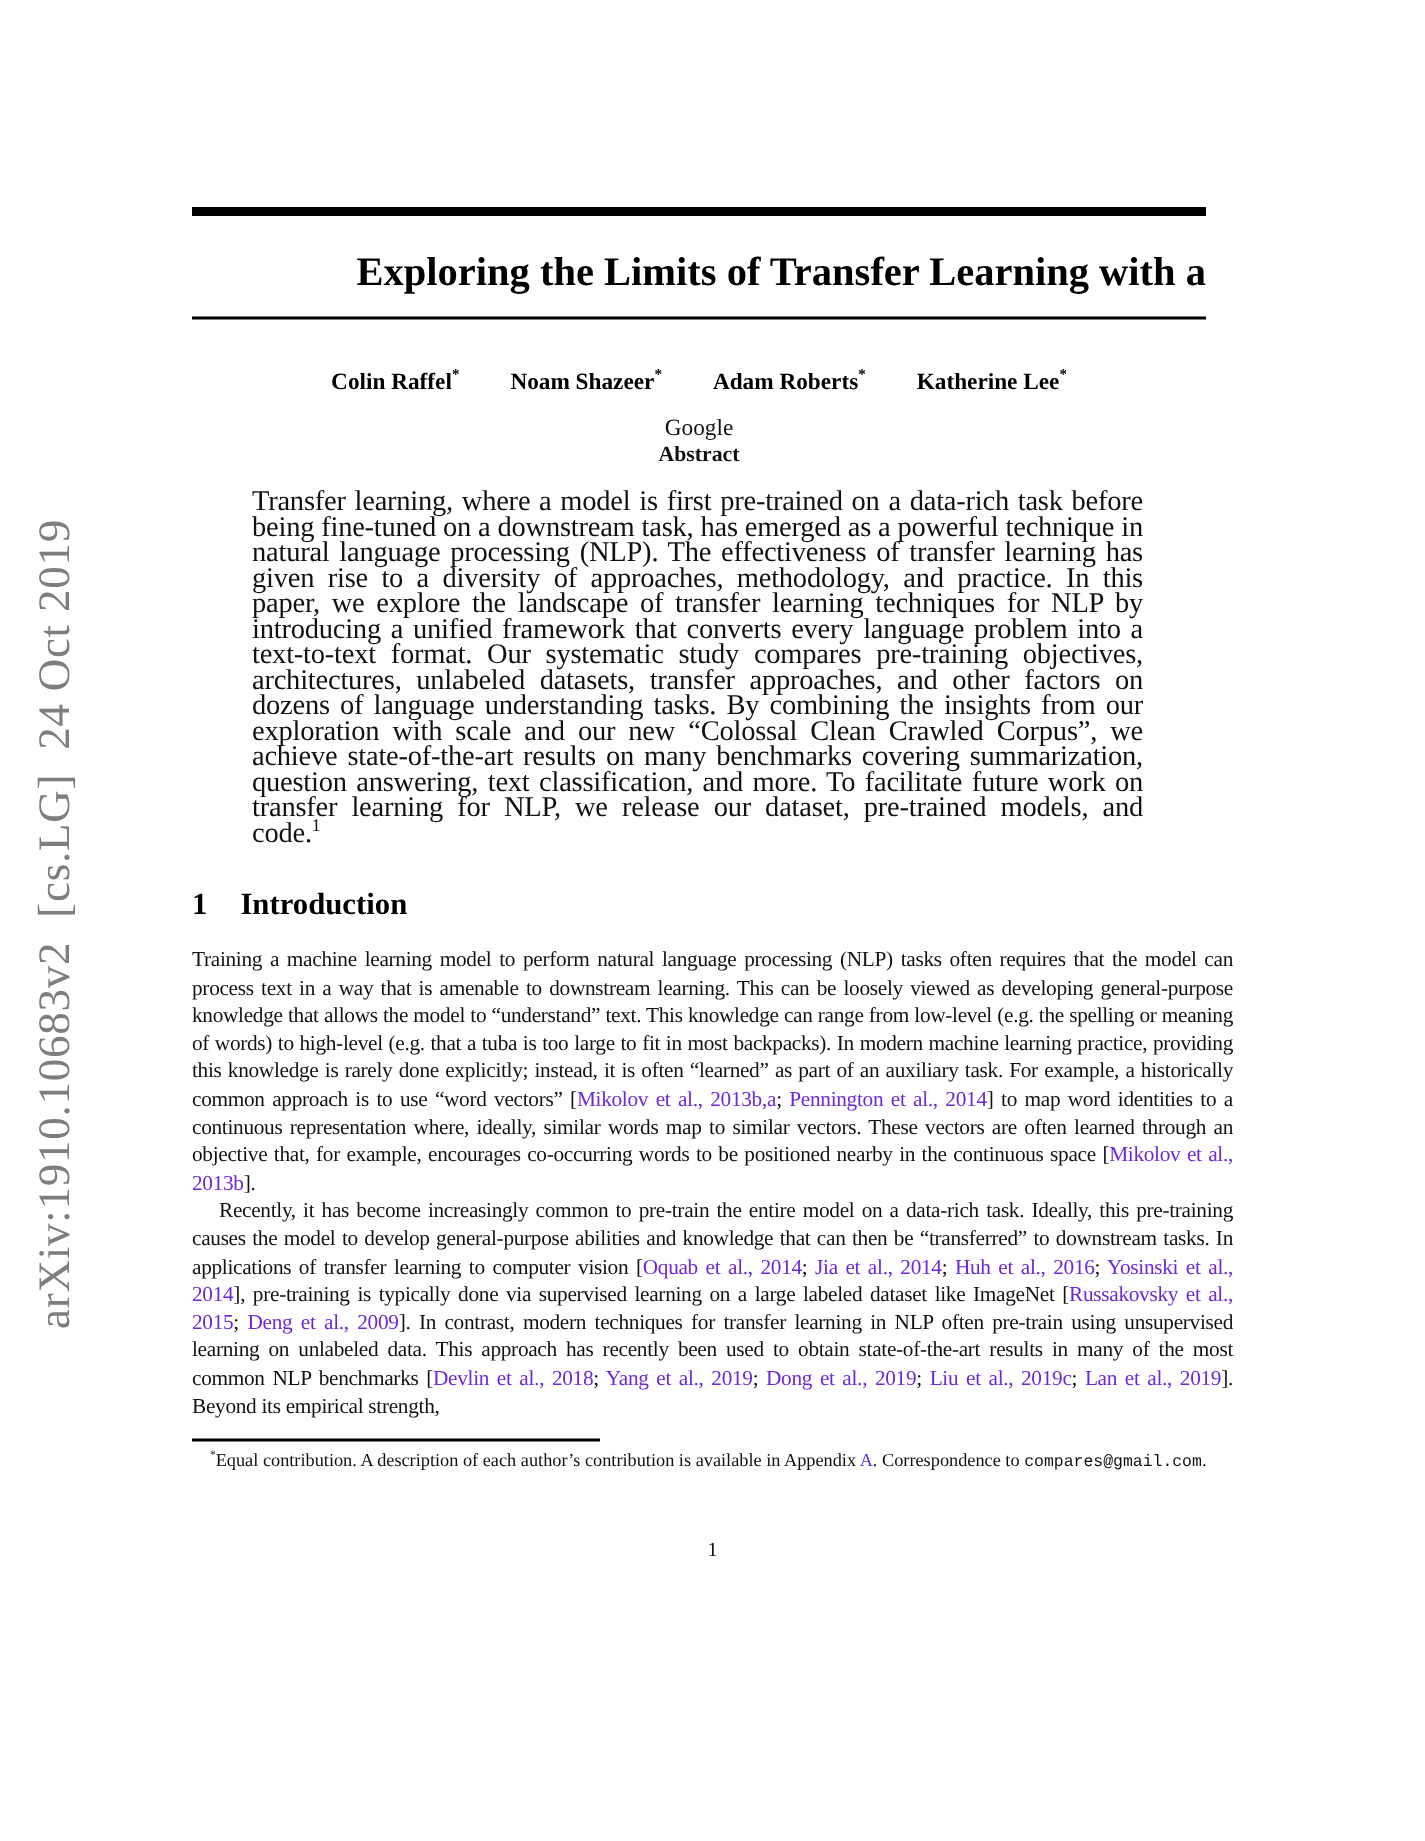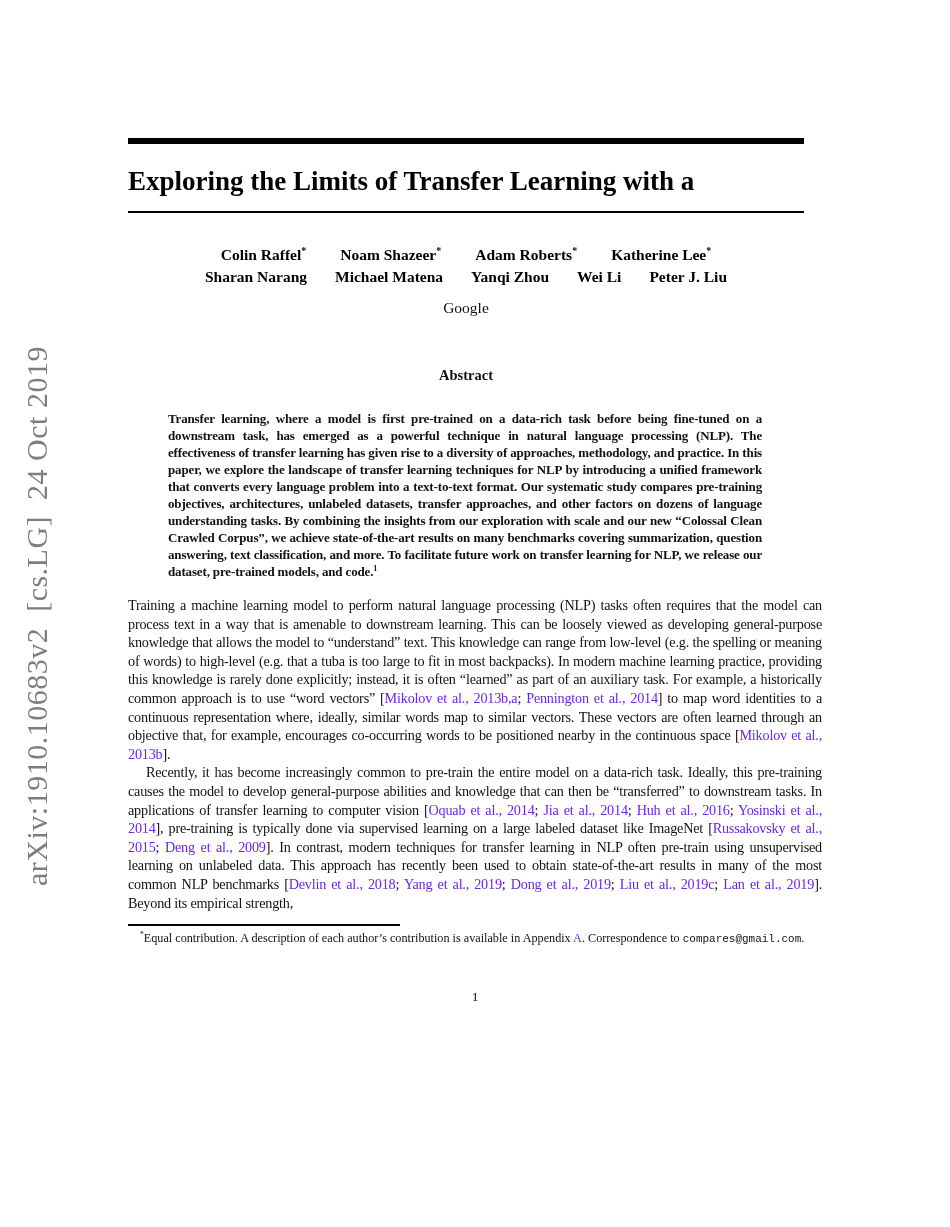--- a/index.html
+++ b/index.html
@@ -26,43 +26,42 @@
   }
 
   .content { position: absolute; left: 128px; top: 0; width: 694px; }
   .head-block { width: 676px; }
 
   .rule-thick { height: 6px; background: #000; margin-top: 138px; }
   .rule-thin  { height: 2px; background: #000; margin-top: 13px; }
 
   .title {
     margin: 20px 0 0 0;
-    text-align: left;
+    text-align: right;
     font-size: 27px;
     font-weight: bold;
     line-height: 34px;
     color: #000;
   }
   .title span { display: block; }
 
   .authors { margin-top: 31px; font-weight: bold; font-size: 15.5px; color: #000; }
   .author-row { display: flex; justify-content: center; gap: 34px; line-height: 22px; }
   .author-row.second { gap: 28px; }
   .author sup { font-size: 10px; }
 
   .affiliation { margin-top: 11px; text-align: center; font-size: 15.5px; }
 
-  .abstract-head { margin-top: 50px; text-align: center; font-weight: bold; font-size: 14.5px; }
+  .abstract-head { text-align: center; font-weight: bold; font-size: 14.5px; }
   .abstract-text {
-    margin: 26px 42px 0 40px;
-    font-size: 13px;
+    margin: 14px 42px 0 40px;
+    font-size: 19px;
     line-height: 17px;
     letter-spacing: -0.15px;
     text-align: justify;
-    font-weight: bold;
   }
 
   .section-heading { margin: 28px 0 0 0; font-size: 20.5px; font-weight: bold; color: #000; }
   .section-heading .sec-num { margin-right: 22px; }
 
   .body-par {
     margin: 0;
     font-size: 14.2px;
     line-height: 18.6px;
     letter-spacing: -0.2px;
@@ -100,35 +99,31 @@
 
       <div class="rule-thin"></div>
 
       <div class="authors">
         <div class="author-row">
             <span class="author">Colin Raffel<sup>*</sup></span>
             <span class="author">Noam Shazeer<sup>*</sup></span>
             <span class="author">Adam Roberts<sup>*</sup></span>
             <span class="author">Katherine Lee<sup>*</sup></span>
           </div>
-        <div class="author-row second">
-            <span class="author">Sharan Narang</span>
-            <span class="author">Michael Matena</span>
-            <span class="author">Yanqi Zhou</span>
-            <span class="author">Wei Li</span>
-            <span class="author">Peter J. Liu</span>
-          </div>
       </div>
 
       <div class="affiliation">Google</div>
 
       <div class="abstract-head">Abstract</div>
       <p class="abstract-text"><span>Transfer learning, where a model is first pre-trained on a data-rich task before being fine-tuned on a downstream task, has emerged as a powerful technique in natural language processing (NLP). The effectiveness of transfer learning has given rise to a diversity of approaches, methodology, and practice. In this paper, we explore the landscape of transfer learning techniques for NLP by introducing a unified framework that converts every language problem into a text-to-text format. Our systematic study compares pre-training objectives, architectures, unlabeled datasets, transfer approaches, and other factors on dozens of language understanding tasks. By combining the insights from our exploration with scale and our new “Colossal Clean Crawled Corpus”, we achieve state-of-the-art results on many benchmarks covering summarization, question answering, text classification, and more. To facilitate future work on transfer learning for NLP, we release our dataset, pre-trained models, and code.</span><sup>1</sup></p>
     </div>
 
+    <h2 class="section-heading">
+      <span class="sec-num">1</span><span>Introduction</span>
+    </h2>
 
     <p class="body-par first"><span>Training a machine learning model to perform natural language processing (NLP) tasks often requires that the model can process text in a way that is amenable to downstream learning. This can be loosely viewed as developing general-purpose knowledge that allows the model to “understand” text. This knowledge can range from low-level (e.g. the spelling or meaning of words) to high-level (e.g. that a tuba is too large to fit in most backpacks). In modern machine learning practice, providing this knowledge is rarely done explicitly; instead, it is often “learned” as part of an auxiliary task. For example, a historically common approach is to use “word vectors” [</span><span class="cite">Mikolov et al., 2013b,a</span><span>; </span><span class="cite">Pennington et al., 2014</span><span>] to map word identities to a continuous representation where, ideally, similar words map to similar vectors. These vectors are often learned through an objective that, for example, encourages co-occurring words to be positioned nearby in the continuous space [</span><span class="cite">Mikolov et al., 2013b</span><span>].</span></p>
     <p class="body-par indent"><span>Recently, it has become increasingly common to pre-train the entire model on a data-rich task. Ideally, this pre-training causes the model to develop general-purpose abilities and knowledge that can then be “transferred” to downstream tasks. In applications of transfer learning to computer vision [</span><span class="cite">Oquab et al., 2014</span><span>; </span><span class="cite">Jia et al., 2014</span><span>; </span><span class="cite">Huh et al., 2016</span><span>; </span><span class="cite">Yosinski et al., 2014</span><span>], pre-training is typically done via supervised learning on a large labeled dataset like ImageNet [</span><span class="cite">Russakovsky et al., 2015</span><span>; </span><span class="cite">Deng et al., 2009</span><span>]. In contrast, modern techniques for transfer learning in NLP often pre-train using unsupervised learning on unlabeled data. This approach has recently been used to obtain state-of-the-art results in many of the most common NLP benchmarks [</span><span class="cite">Devlin et al., 2018</span><span>; </span><span class="cite">Yang et al., 2019</span><span>; </span><span class="cite">Dong et al., 2019</span><span>; </span><span class="cite">Liu et al., 2019c</span><span>; </span><span class="cite">Lan et al., 2019</span><span>]. Beyond its empirical strength,</span></p>
 
     <div class="footnote-rule"></div>
     <div class="footnotes">
       <p><sup>*</sup><span>Equal contribution. A description of each author’s contribution is available in Appendix </span><span class="cite">A</span><span>. Correspondence to </span><span class="mono">compares@gmail.com</span><span>.</span></p>
     </div>
 
     <div class="page-number">1</div>

